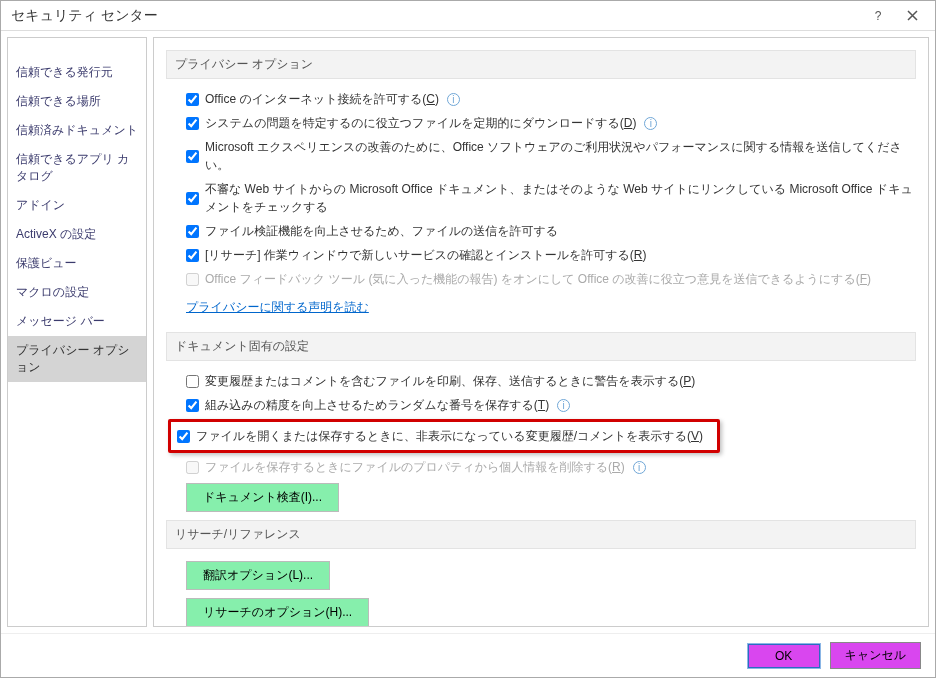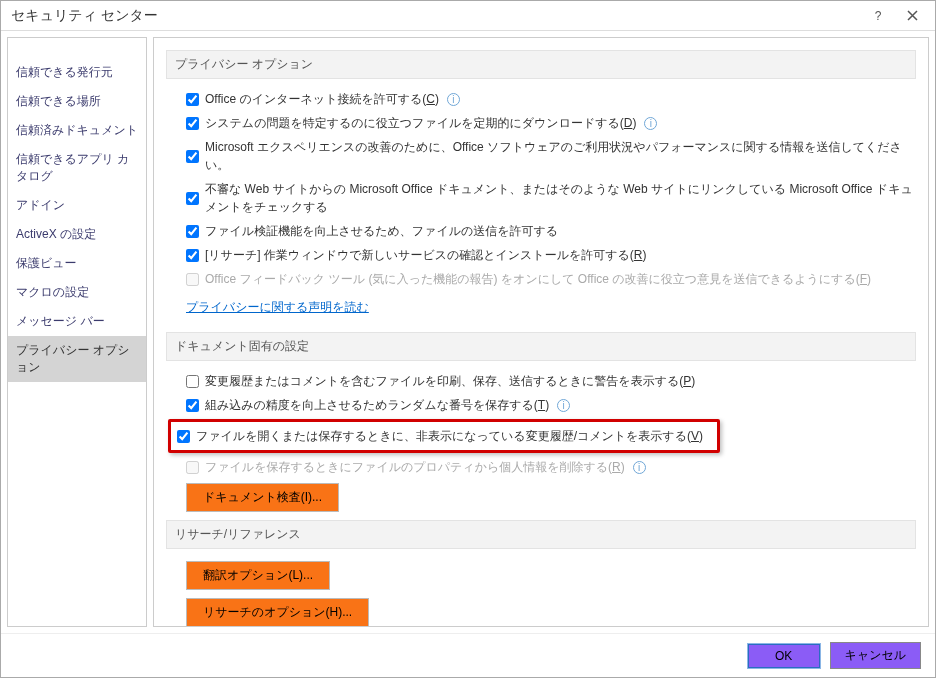--- a/index.html
+++ b/index.html
@@ -86,21 +86,21 @@
     margin-left:2px;
   }
   .link {
     color: #0066cc;
     text-decoration: underline;
     margin: 8px 12px 12px 20px;
     display: inline-block;
     cursor: pointer;
   }
   .btn-normal {
-    background: #f97316;
+    background: #86efac;
     border: 1px solid #bbb;
     padding: 5px 16px;
     margin: 4px 0 4px 20px;
     font-family: inherit;
     font-size: 12px;
     cursor: default;
   }
   .highlight-box {
     border: 3px solid #d10000;
     border-radius: 2px;
@@ -116,21 +116,21 @@
     align-items: center;
     justify-content: flex-end;
     gap: 10px;
     padding: 0 14px;
     border-top: 1px solid #eee;
   }
   .footer .fbtn {
     min-width: 72px;
     padding: 4px 14px;
     border: 1px solid #888;
-    background: #8b5cf6;
+    background: #d946ef;
     font-family: inherit;
     font-size: 12px;
   }
   .footer .primary {
     border: 1px solid #2a6dc1;
     outline: 1px solid #8bb6e6;
   }
 </style>
 </head>
 <body>

